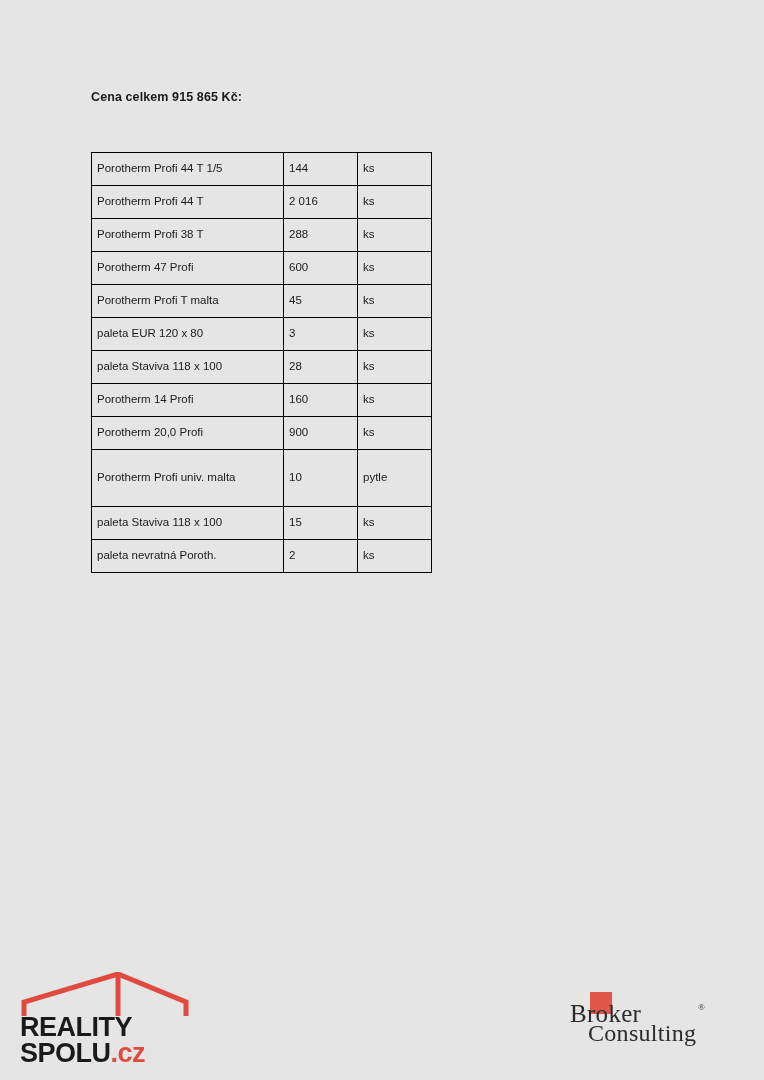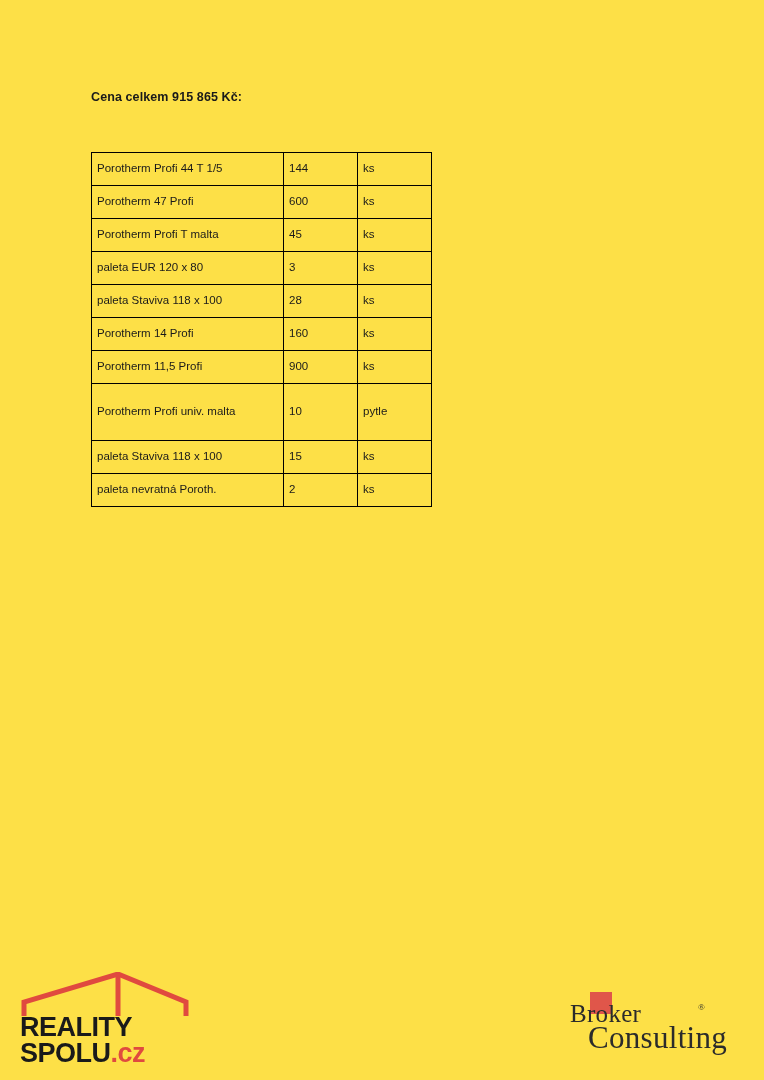--- a/index.html
+++ b/index.html
@@ -15,21 +15,21 @@
     position: relative;
     overflow: hidden;
   }
 
   .page {
     position: absolute;
     top: 0;
     left: 0;
     width: 764px;
     height: 1080px;
-    background: #fde047;
+    background: #e5e5e5;
   }
 
   .doc-title {
     position: absolute;
     left: 91px;
     top: 90px;
     font-size: 12.5px;
     font-weight: bold;
     letter-spacing: 0.1px;
     color: #1a1a1a;
@@ -110,21 +110,21 @@
     font-family: "Liberation Serif", serif;
     font-size: 25px;
     color: #2b2b2b;
     letter-spacing: 0.3px;
   }
   .logo-broker .cword {
     position: absolute;
     left: 18px;
     top: 26px;
     font-family: "Liberation Serif", serif;
-    font-size: 31px;
+    font-size: 24px;
     color: #2b2b2b;
     letter-spacing: 0.3px;
   }
   .logo-broker .reg {
     position: absolute;
     left: 128px;
     top: 8px;
     font-family: "Liberation Serif", serif;
     font-size: 9px;
     color: #2b2b2b;
@@ -138,20 +138,30 @@
   <div class="doc-title">Cena celkem 915 865 Kč:</div>
 
   <table class="items-table">
     <tbody>
       <tr>
         <td class="col-name">Porotherm Profi 44 T 1/5</td>
         <td class="col-qty">144</td>
         <td class="col-unit">ks</td>
       </tr>
       <tr>
+        <td class="col-name">Porotherm Profi 44 T</td>
+        <td class="col-qty">2 016</td>
+        <td class="col-unit">ks</td>
+      </tr>
+      <tr>
+        <td class="col-name">Porotherm Profi 38 T</td>
+        <td class="col-qty">288</td>
+        <td class="col-unit">ks</td>
+      </tr>
+      <tr>
         <td class="col-name">Porotherm 47 Profi</td>
         <td class="col-qty">600</td>
         <td class="col-unit">ks</td>
       </tr>
       <tr>
         <td class="col-name">Porotherm Profi T malta</td>
         <td class="col-qty">45</td>
         <td class="col-unit">ks</td>
       </tr>
       <tr>
@@ -163,21 +173,21 @@
         <td class="col-name">paleta Staviva  118 x 100</td>
         <td class="col-qty">28</td>
         <td class="col-unit">ks</td>
       </tr>
       <tr>
         <td class="col-name">Porotherm 14 Profi</td>
         <td class="col-qty">160</td>
         <td class="col-unit">ks</td>
       </tr>
       <tr>
-        <td class="col-name">Porotherm 11,5 Profi</td>
+        <td class="col-name">Porotherm 20,0 Profi</td>
         <td class="col-qty">900</td>
         <td class="col-unit">ks</td>
       </tr>
       <tr>
         <td class="col-name" style="height:42px;">Porotherm Profi univ. malta</td>
         <td class="col-qty">10</td>
         <td class="col-unit">pytle</td>
       </tr>
       <tr>
         <td class="col-name">paleta Staviva  118 x 100</td>

